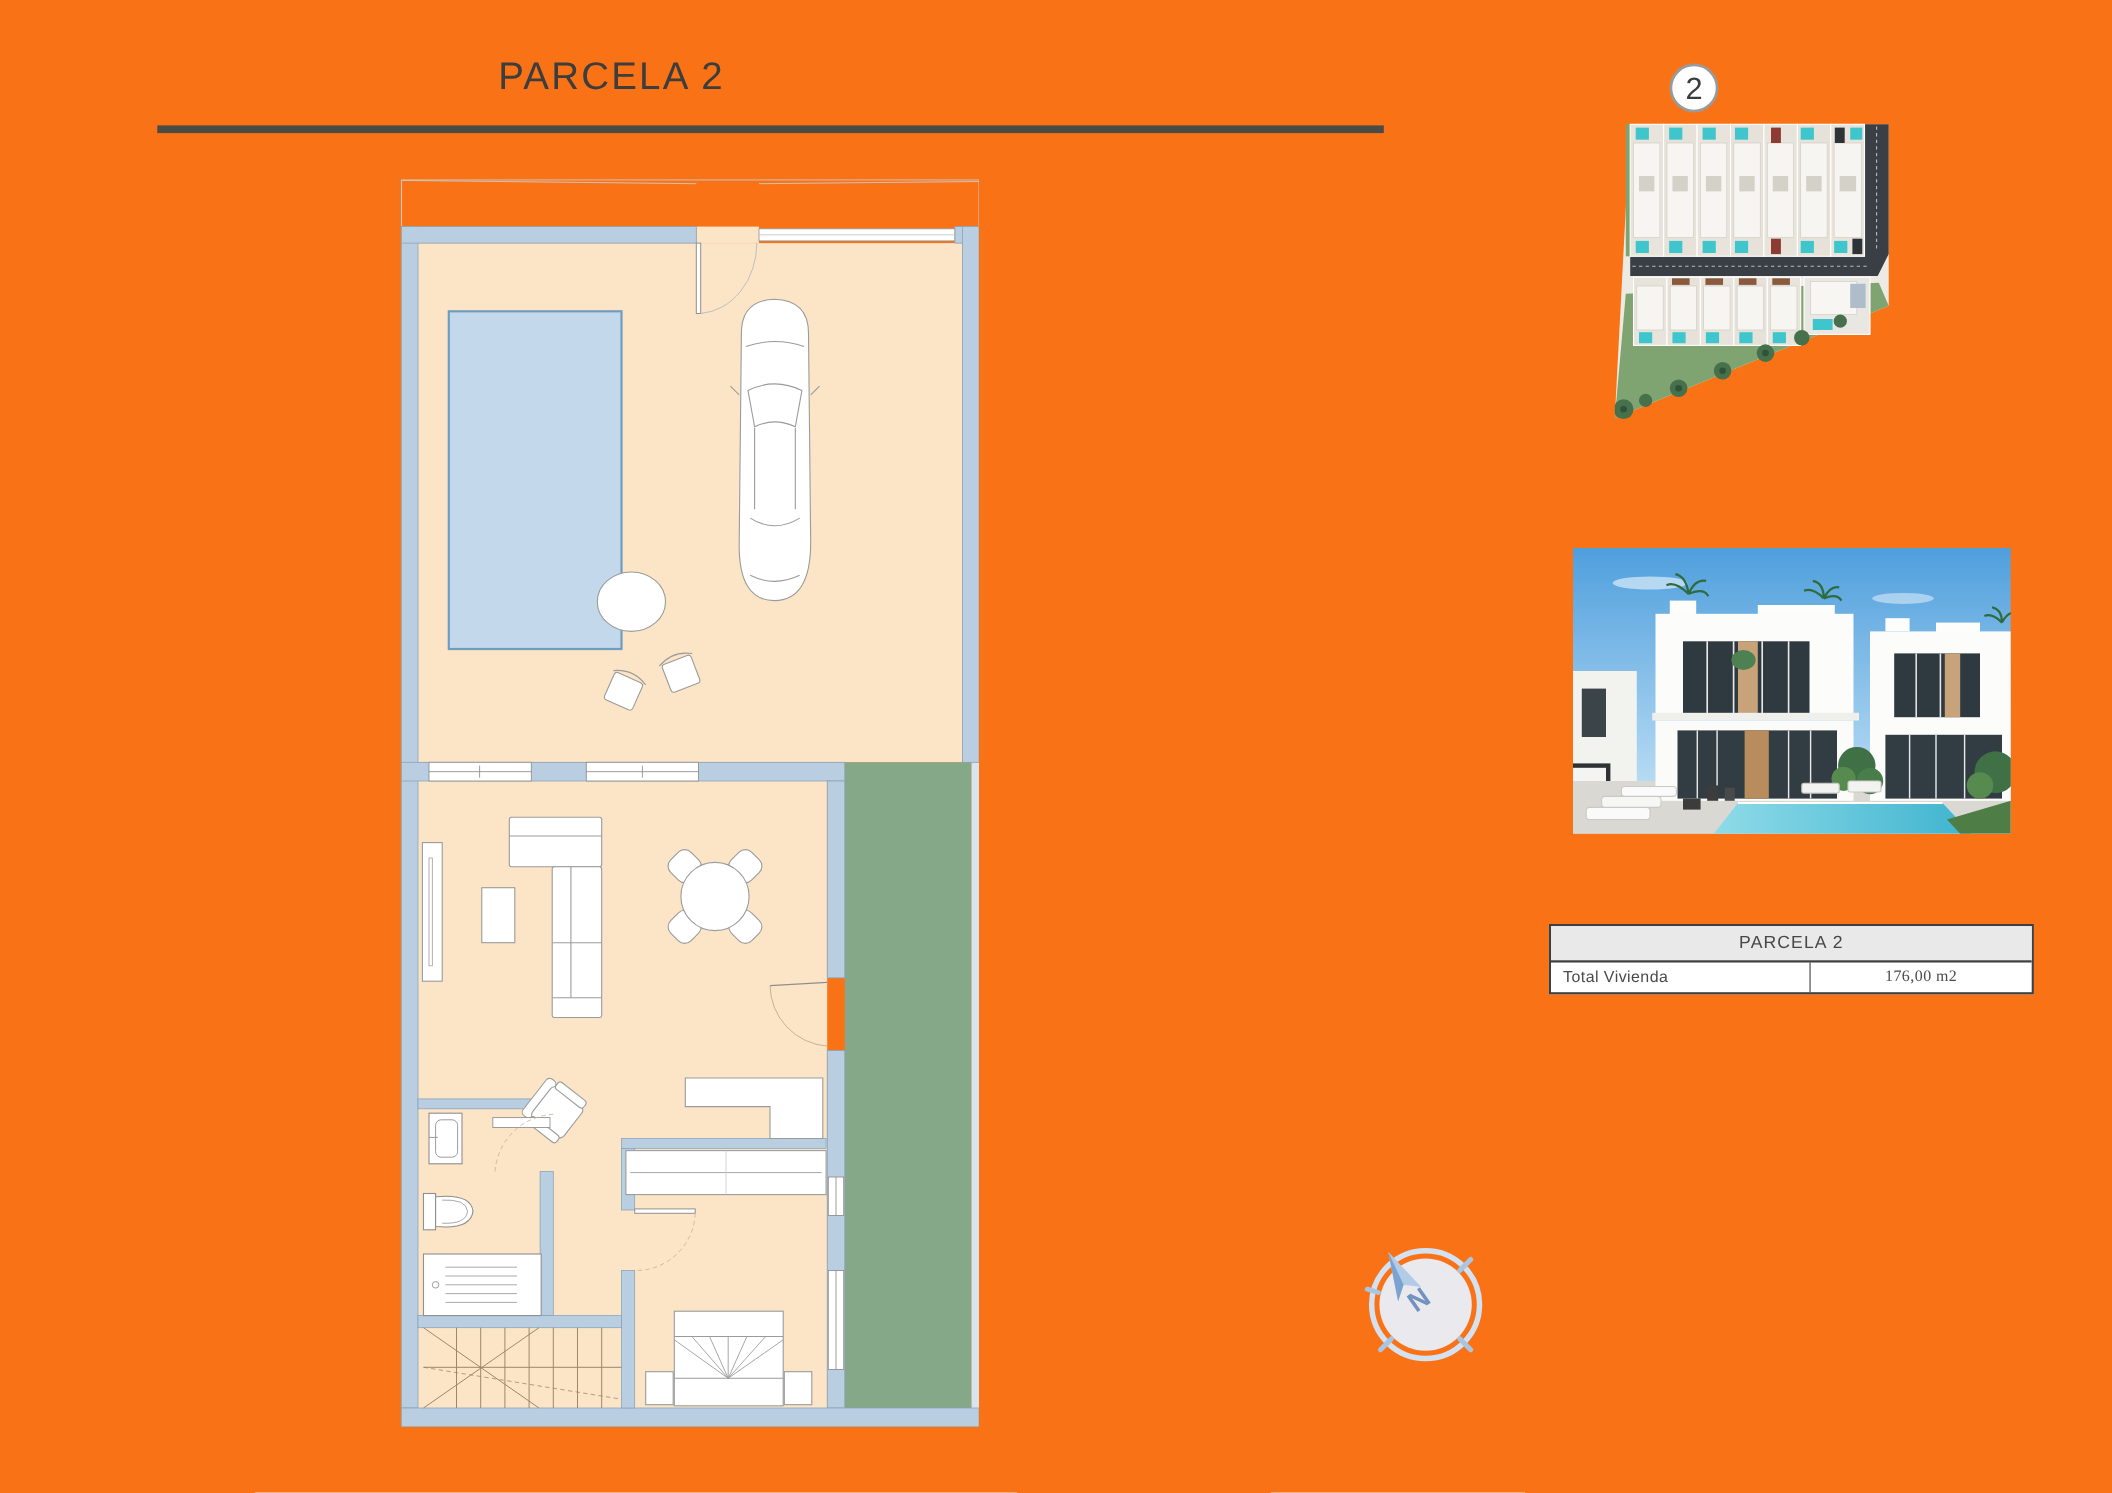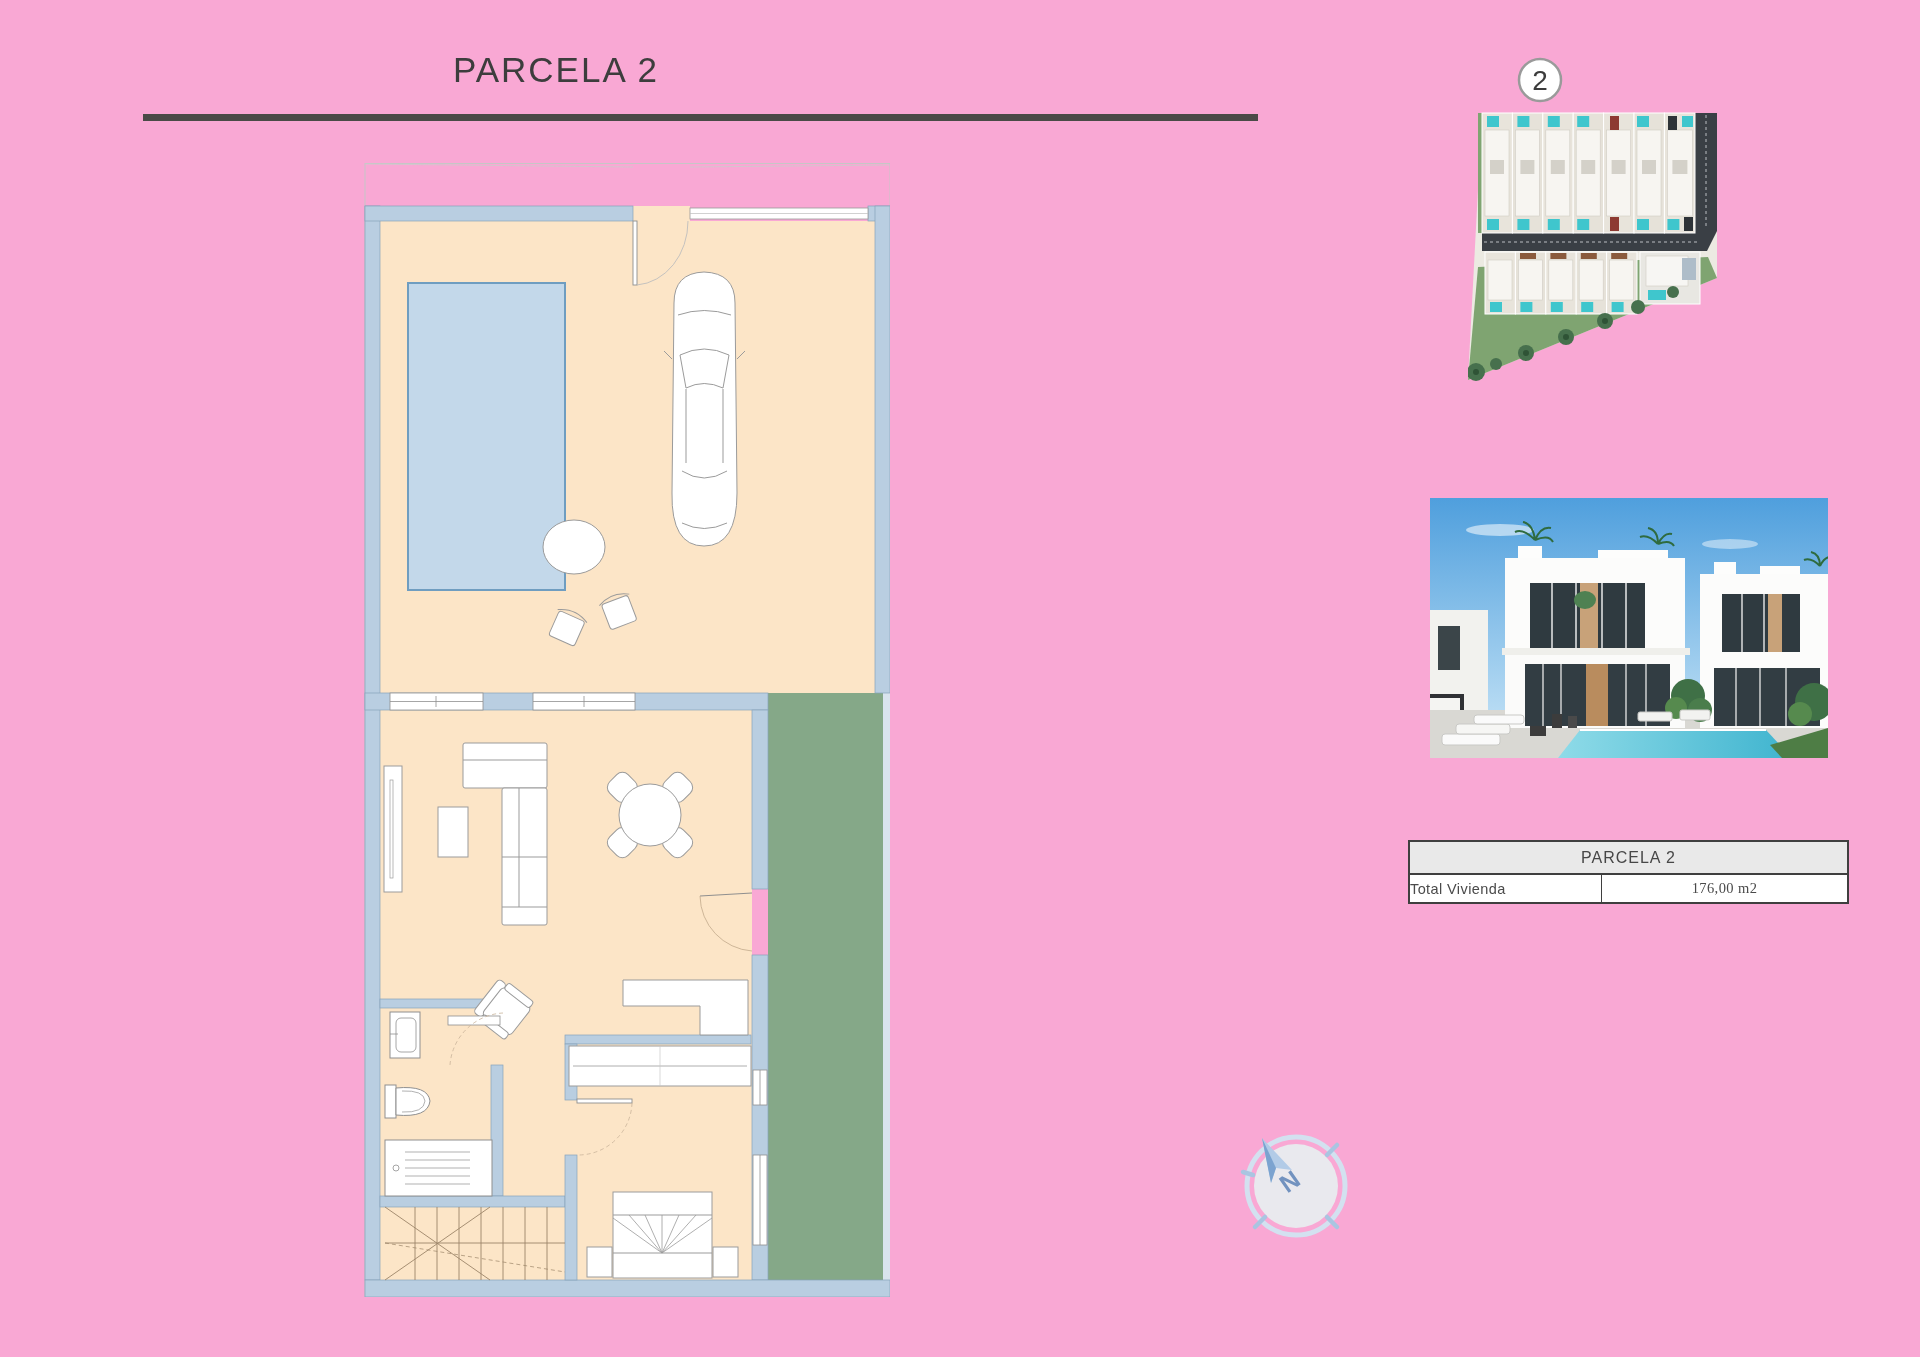--- a/index.html
+++ b/index.html
@@ -1,18 +1,18 @@
 <!DOCTYPE html>
 <html><head>
 <meta charset="utf-8">
 <style>
   * { margin:0; padding:0; box-sizing:border-box; }
   html,body { background:#ffffff; }
   body { font-family:"Liberation Sans", sans-serif; }
-  #page { position:relative; width:1920px; height:1357px; background:#f9a8d4; overflow:hidden; }
+  #page { position:relative; width:1920px; height:1357px; background:#f97316; overflow:hidden; }
 
   .page-title {
     position:absolute; left:286px; top:50px; width:540px;
     text-align:center; font-size:35px; color:#3d3d3d; letter-spacing:2px; font-weight:400;
   }
   .title-rule {
     position:absolute; left:143px; top:114px; width:1115px; height:7px; background:#4a4a47;
   }
 
   .floor-plan { position:absolute; left:330px; top:163px; width:560px; height:1134px; }
@@ -27,22 +27,22 @@
   .summary-table .thead {
     height:33px; background:#e9e9e9; border-bottom:2px solid #3f3f3f;
     display:flex; align-items:center; justify-content:center;
     font-size:16px; letter-spacing:1px; color:#474747;
   }
   .summary-table .trow {
     display:flex; height:27px; border-bottom:1.5px solid #3f3f3f; font-size:14.5px; letter-spacing:.4px;
   }
   .summary-table .trow:last-child { border-bottom:none; }
   .summary-table .tlabel {
-    width:192px; border-right:1.5px solid #3f3f3f;
-    display:flex; align-items:center; 
+    width:236px; border-right:1.5px solid #3f3f3f;
+    display:flex; align-items:center; padding-left:11px;
   }
   .summary-table .tvalue {
     flex:1; display:flex; align-items:center; justify-content:center;font-family:Liberation Serif, serif;
   }
   svg { display:block; }
 </style>
 </head>
 <body>
 
 <div id="page">

